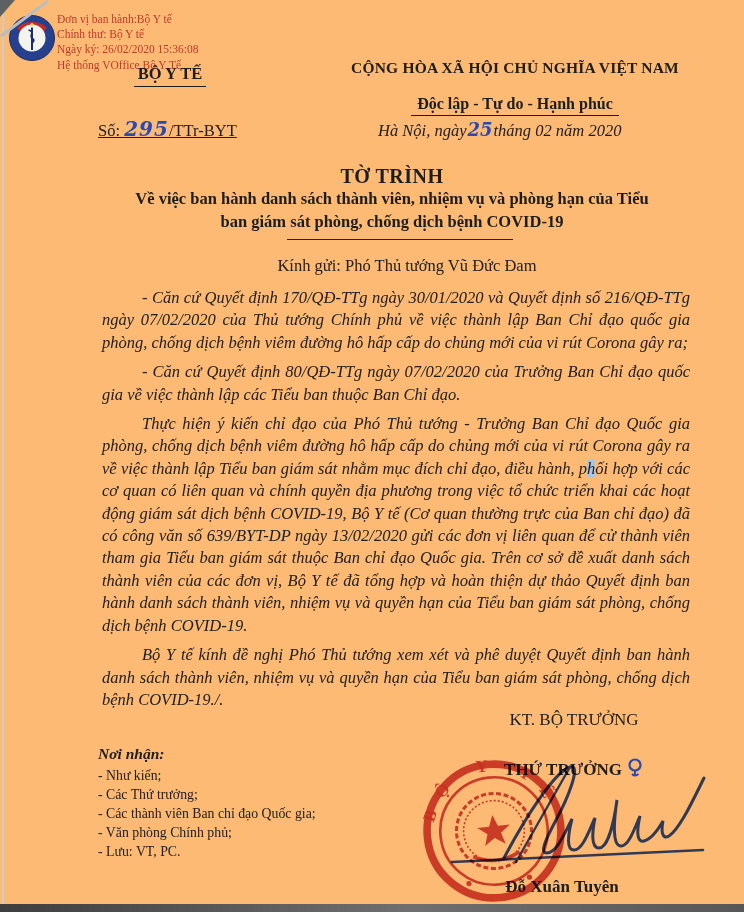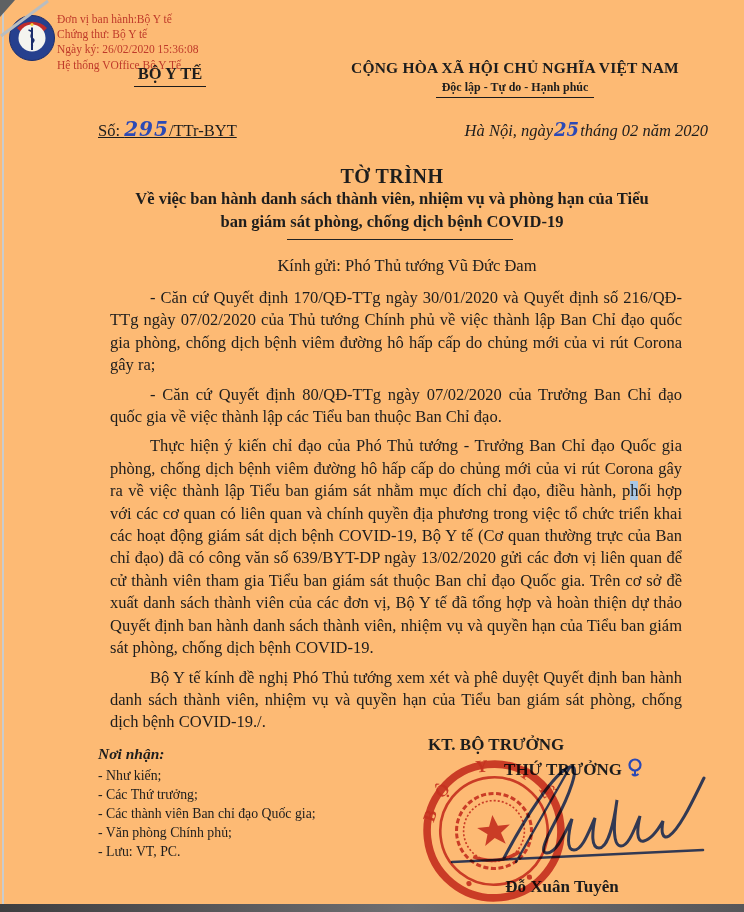--- a/index.html
+++ b/index.html
@@ -12,41 +12,41 @@
   
   .edge-line{left:2px;top:0;bottom:8px;width:2px;background:#c9cccd;}
   .bottom-band{left:0;right:0;bottom:0;height:8px;background:linear-gradient(90deg,#3e3e40,#6f6f72 55%,#57575a);}
   
   .esign{left:57px;top:12px;color:#bf3a2a;font-size:11.5px;line-height:1.32;}
   
   .agency{left:78px;top:64px;width:184px;text-align:center;font-weight:bold;font-size:16.5px;}
   .agency span{display:inline-block;border-bottom:1.5px solid #1c1c1c;padding:0 4px 2px;}
   .national{left:305px;top:59px;width:420px;text-align:center;font-weight:bold;}
   .national .l1{font-size:15.5px;letter-spacing:.2px;}
-  .national .l2{font-size:12px;margin-top:3px;}
+  .national .l2{font-size:16px;margin-top:18px;}
   .national .l2 span{display:inline-block;border-bottom:1.5px solid #1c1c1c;padding:0 6px 2px;}
   .numline{left:98px;top:117px;font-size:16.5px;text-decoration:underline;}
   .hand{color:#2b49b5;font-style:italic;font-weight:bold;font-family:"DejaVu Serif",serif;}
   .numline .hand{font-size:20px;letter-spacing:1px;}
-  .dateline{left:378px;top:119px;width:330px;text-align:right;font-style:italic;font-size:16.5px;}
+  .dateline{left:378px;top:119px;width:330px;text-align:left;font-style:italic;font-size:16.5px;}
   .dateline .hand{font-size:18px;margin:0 1px;}
   
   .doc-kind{left:72px;top:165px;width:640px;text-align:center;font-weight:bold;font-size:20px;letter-spacing:.5px;}
   .subject{left:62px;top:188px;width:660px;text-align:center;font-weight:bold;font-size:16.5px;line-height:22.5px;}
   .title-rule{left:287px;top:239px;width:226px;border-top:1.6px solid #222;height:0;}
   .salutation{left:87px;top:256px;width:640px;text-align:center;font-size:16.5px;}
   
   .body{left:98px;top:287px;width:596px;font-size:16.5px;line-height:22.4px;text-align:justify;}
-  .body p{margin:0 12px 7px;text-indent:40px;}
+  .body p{margin:0 4px 7px;text-indent:40px;font-style:italic;}
   .hl{background:#a9c7e4;}
   
   .recipients{left:98px;top:744px;font-size:13.8px;line-height:19px;}
   .recipients .head{font-weight:bold;font-style:italic;font-size:15.5px;margin-bottom:3px;}
   .recipients ul{list-style:none;margin:0;padding:0;}
-  .sig-kt{left:428px;top:735px;width:292px;font-weight:bold;font-size:17px;}
+  .sig-kt{left:428px;top:710px;width:292px;text-align:center;font-weight:normal;font-size:17px;}
   .sig-tt{left:428px;top:757px;width:292px;text-align:center;font-weight:bold;font-size:17px;}
   .sig-tt svg{vertical-align:-4px;margin-left:4px;}
   .signer-name{left:452px;top:877px;width:220px;text-align:center;font-weight:bold;font-size:17px;}
   .stamp{left:418px;top:755px;width:152px;height:152px;transform:rotate(-6deg);mix-blend-mode:multiply;z-index:3;}
   .signature{left:446px;top:758px;z-index:4;mix-blend-mode:multiply;}
   .corner{left:0;top:0;z-index:5;}
 </style>
 </head>
 <body>
 
@@ -54,21 +54,21 @@
 
   <div class="abs edge-line"></div>
   <div class="abs bottom-band"></div>
   <svg class="abs corner" width="60" height="46">
     <polygon points="0,0 15,0 0,17" fill="#5e6163"></polygon>
     <line x1="1" y1="36" x2="48" y2="1" stroke="#b9bdc0" stroke-width="3"></line>
   </svg>
 
   <div class="abs esign">
     <div>Đơn vị ban hành:Bộ Y tế</div>
-    <div>Chứng thư: Bộ Y tế</div>
+    <div>Chính thư: Bộ Y tế</div>
     <div>Ngày ký: 26/02/2020 15:36:08</div>
     <div>Hệ thống VOffice Bộ Y Tế</div>
   </div>
 
   <svg class="abs" style="left:8px;top:14px;" width="48" height="48" viewBox="0 0 48 48">
     <circle cx="24" cy="24" r="22.5" fill="#26408e" stroke="#1b2d6b" stroke-width="1"></circle>
     <path d="M9 14 A 21 21 0 0 1 39 14 L 34.5 18.5 A 14.5 14.5 0 0 0 13.5 18.5 Z" fill="#bf2b2b"></path>
     <circle cx="24" cy="24" r="13.5" fill="#f4f4ef"></circle>
     <circle cx="24" cy="10.5" r="1.6" fill="#f3d23c"></circle>
     <line x1="24" y1="13.5" x2="24" y2="36" stroke="#1b2d6b" stroke-width="2"></line>

